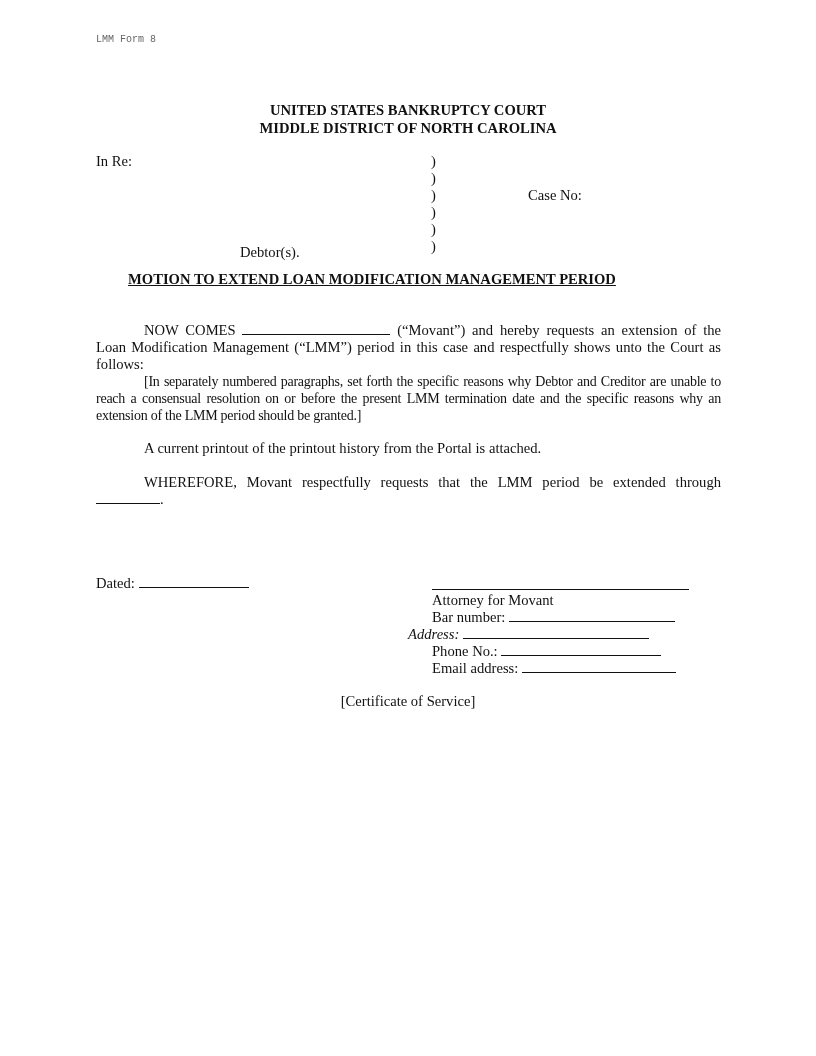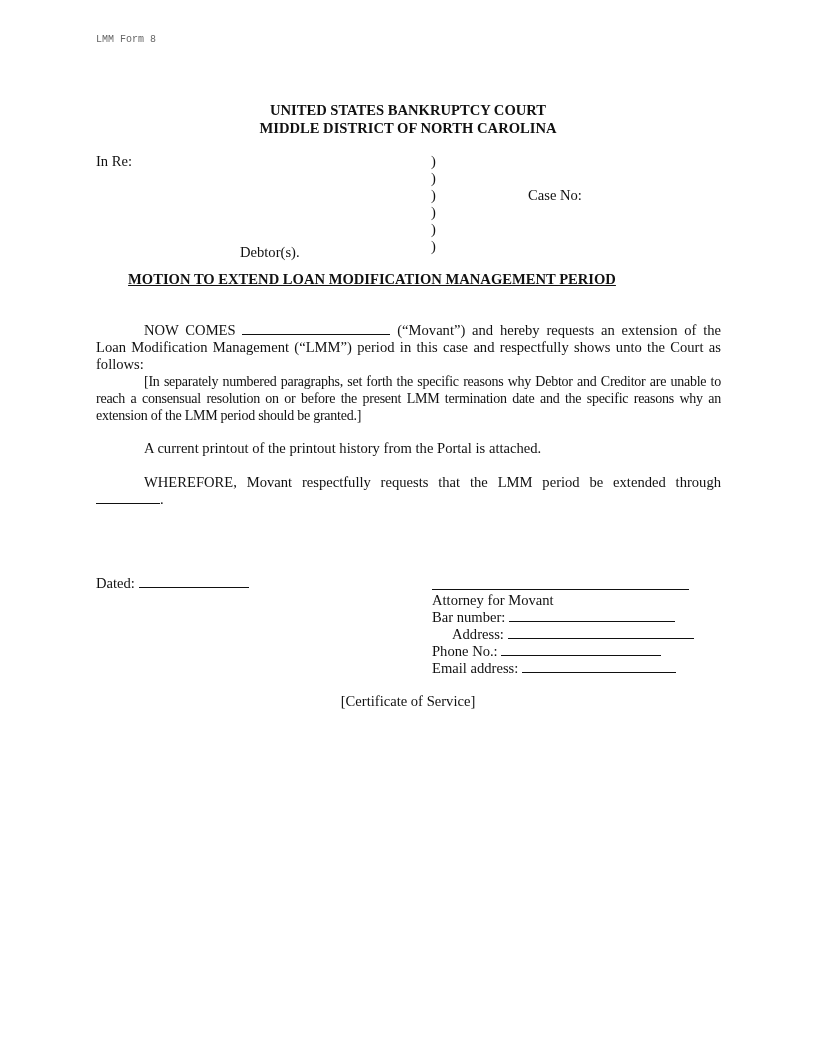--- a/index.html
+++ b/index.html
@@ -65,21 +65,21 @@
   <span class="blank" style="width:110px;"></span>
 </div>
 
 <div class="abs sigline" style="left:432px; top:589px; width:257px;"></div>
 
 <div class="abs" style="left:432px; top:592px;">Attorney for Movant</div>
 <div class="abs" style="left:432px; top:609px;">
   <span>Bar number:</span>
   <span class="blank" style="width:166px;"></span>
 </div>
-<div class="abs" style="left:452px; top:626px;">
+<div class="abs" style="left:408px; top:626px;font-style:italic;">
   <span>Address:</span>
   <span class="blank" style="width:186px;"></span>
 </div>
 <div class="abs" style="left:432px; top:643px;">
   <span>Phone No.:</span>
   <span class="blank" style="width:160px;"></span>
 </div>
 <div class="abs" style="left:432px; top:660px;">
   <span>Email address:</span>
   <span class="blank" style="width:154px;"></span>

